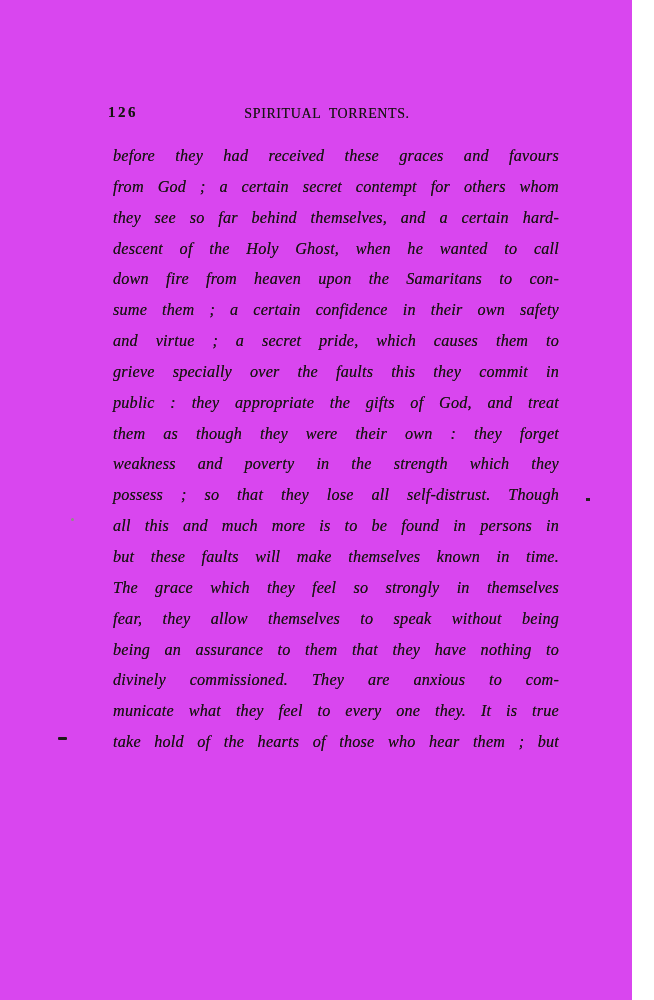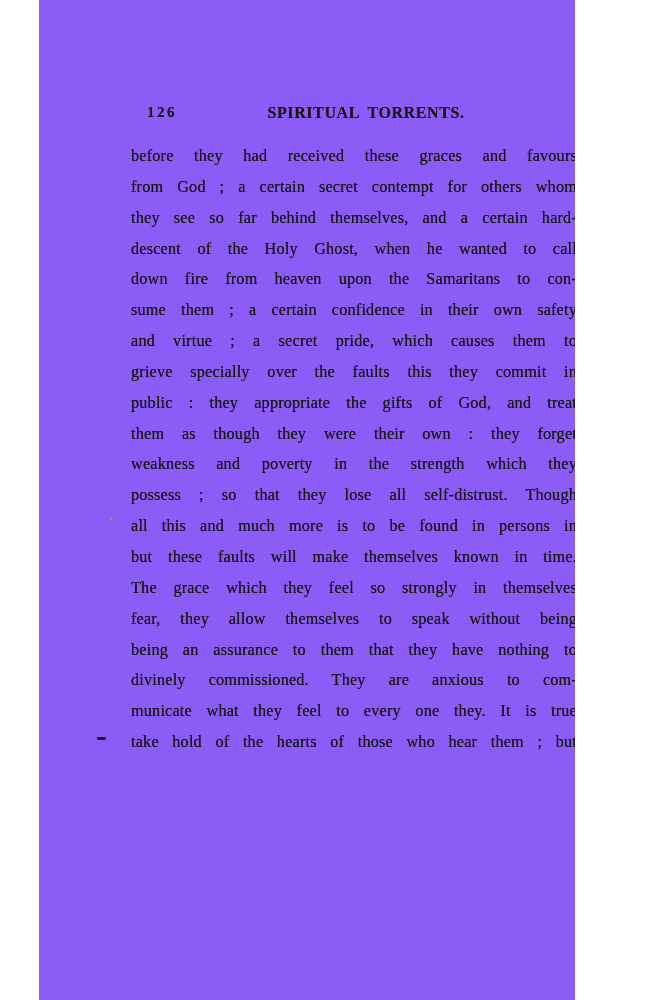--- a/index.html
+++ b/index.html
@@ -1,55 +1,55 @@
 <!DOCTYPE html>
 <html><head>
 <meta charset="utf-8">
 <style>
   html, body { margin: 0; padding: 0; background: #ffffff; }
   .page {
     position: relative;
-    width: 536px;
+    width: 632px;
     height: 1000px;
-    background: #8b5cf6;
+    background: #d946ef;
     font-family: "Liberation Serif", "DejaVu Serif", serif;
     color: #171411;
     overflow: hidden;
-    margin-left: 39px;
   }
   .header {
     position: absolute;
     top: 104px;
     left: 104px;
     width: 446px;
     height: 20px;
     text-align: center;
   }
   .pagenum {
     position: absolute;
     left: 4px;
     top: 0;
     font-size: 15px;
     letter-spacing: 2.5px;
     font-weight: bold;
     text-shadow: 0 0 0.5px rgba(23,20,17,0.6);
   }
   .title {
     display: inline-block;
-    font-size: 16px;
-    font-weight: bold;
+    font-size: 14px;
+    font-weight: normal;
     letter-spacing: 0.6px;
     word-spacing: 4px;
     text-shadow: 0 0 0.5px rgba(23,20,17,0.6);
   }
   .body-block {
     position: absolute;
     top: 141px;
-    left: 92px;
+    left: 113px;
     width: 446px;
+    font-style: italic;
   }
   .line {
     height: 30.85px;
     line-height: 30.85px;
     font-size: 16.2px;
     letter-spacing: 0.2px;
     text-align: justify;
     -moz-text-align-last: justify;
     text-align-last: justify;
     text-shadow: 0 0 0.6px rgba(23,20,17,0.72);

